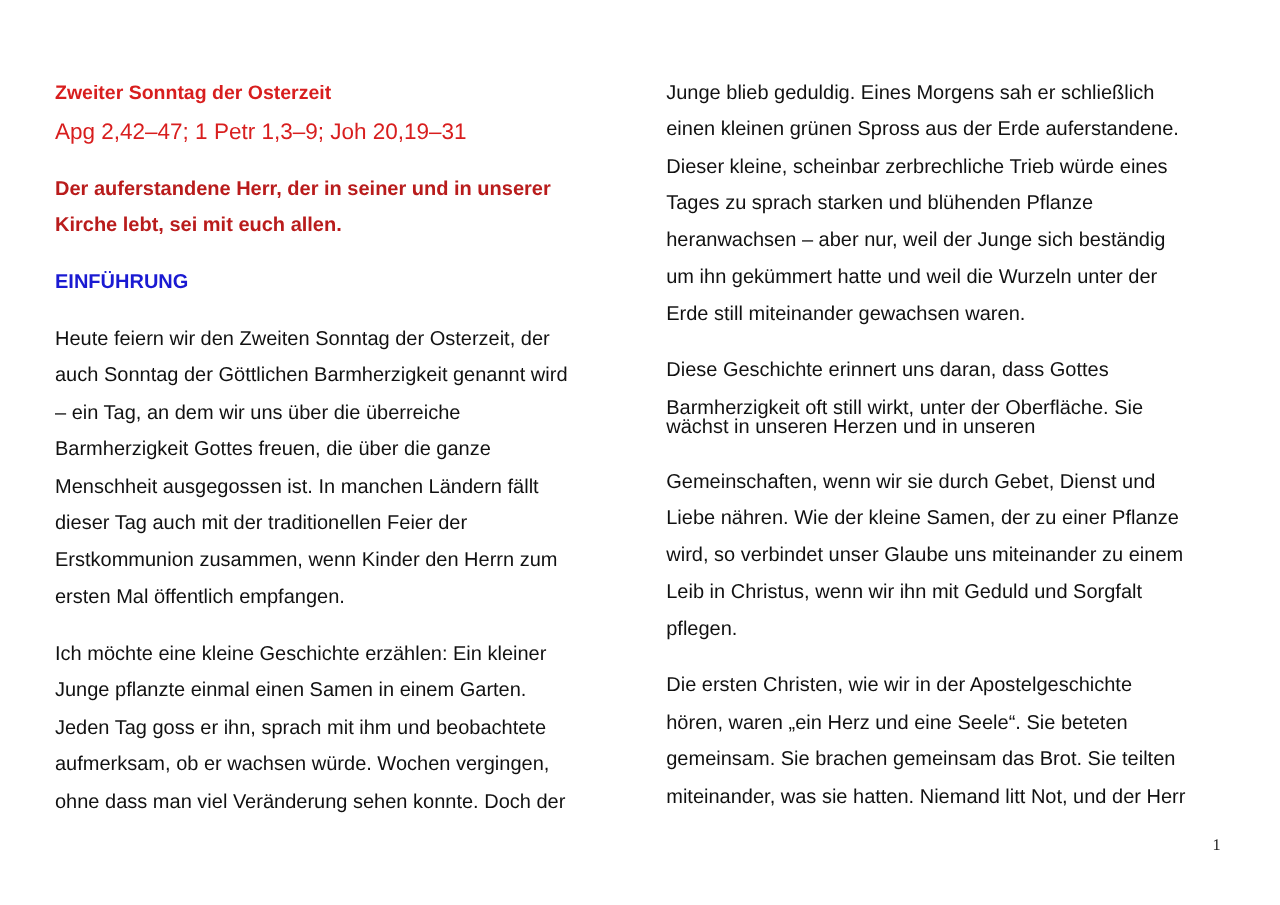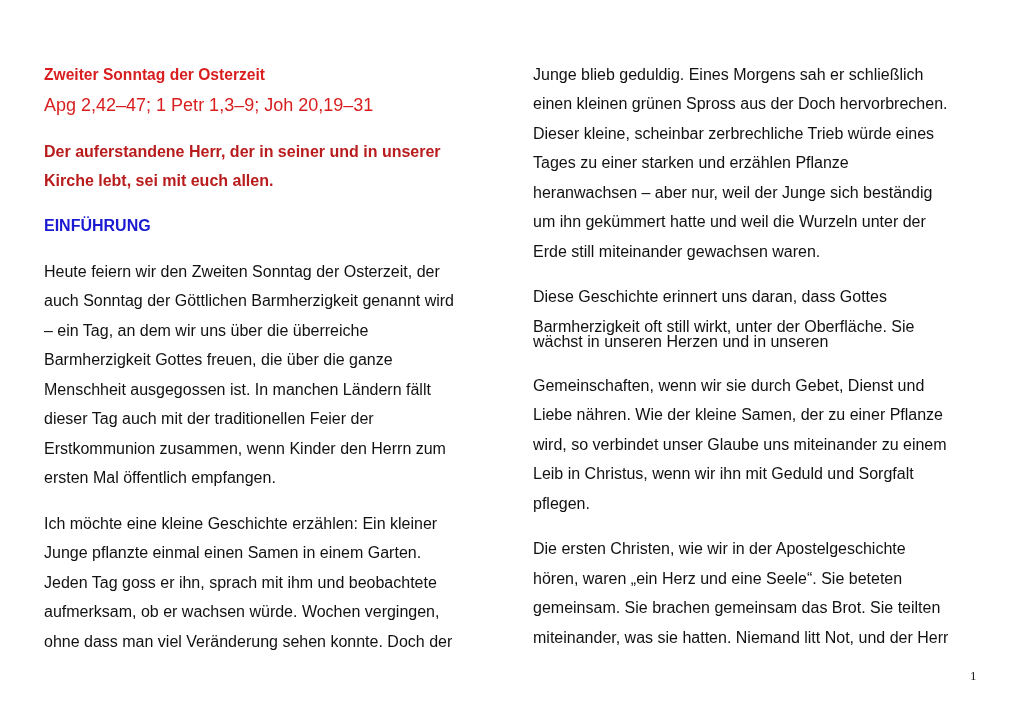--- a/index.html
+++ b/index.html
@@ -91,23 +91,23 @@
       <div class="line" style="top:523px;">Junge pflanzte einmal einen Samen in einem Garten.</div>
       <div class="line" style="top:553px;">Jeden Tag goss er ihn, sprach mit ihm und beobachtete</div>
       <div class="line" style="top:582px;">aufmerksam, ob er wachsen würde. Wochen vergingen,</div>
       <div class="line" style="top:612px;">ohne dass man viel Veränderung sehen konnte. Doch der</div>
     </div>
   </div>
 
   <div class="col col-right">
     <div>
       <div class="line" style="top:45px;">Junge blieb geduldig. Eines Morgens sah er schließlich</div>
-      <div class="line" style="top:74px;">einen kleinen grünen Spross aus der Doch hervorbrechen.</div>
+      <div class="line" style="top:74px;">einen kleinen grünen Spross aus der Erde auferstandene.</div>
       <div class="line" style="top:104px;text-align:center;">Dieser kleine, scheinbar zerbrechliche Trieb würde eines</div>
-      <div class="line" style="top:133px;">Tages zu einer starken und erzählen Pflanze</div>
+      <div class="line" style="top:133px;">Tages zu sprach starken und blühenden Pflanze</div>
       <div class="line" style="top:163px;">heranwachsen – aber nur, weil der Junge sich beständig</div>
       <div class="line" style="top:192px;">um ihn gekümmert hatte und weil die Wurzeln unter der</div>
       <div class="line" style="top:222px;">Erde still miteinander gewachsen waren.</div>
     </div>
 
     <div>
       <div class="line" style="top:267px;">Diese Geschichte erinnert uns daran, dass Gottes</div>
       <div class="line" style="top:297px;">Barmherzigkeit oft still wirkt, unter der Oberfläche. Sie</div>
       <div class="line" style="top:312px;">wächst in unseren Herzen und in unseren</div>
       <div class="line" style="top:356px;">Gemeinschaften, wenn wir sie durch Gebet, Dienst und</div>

